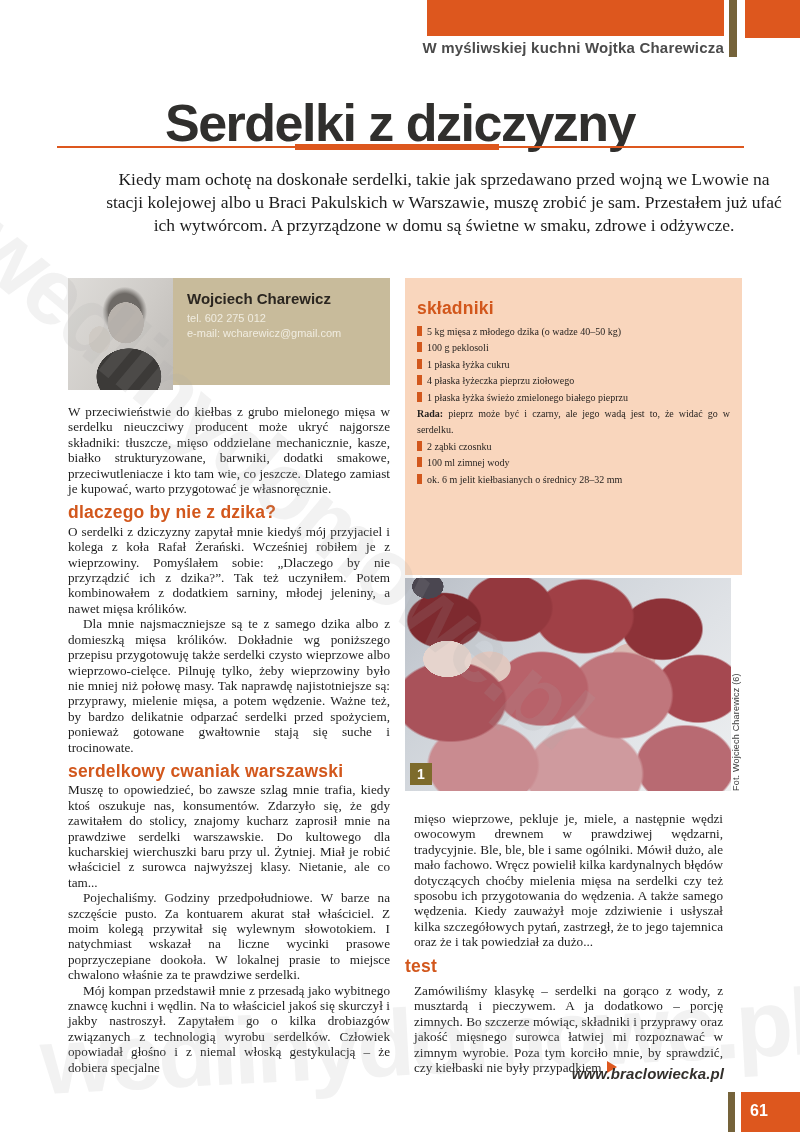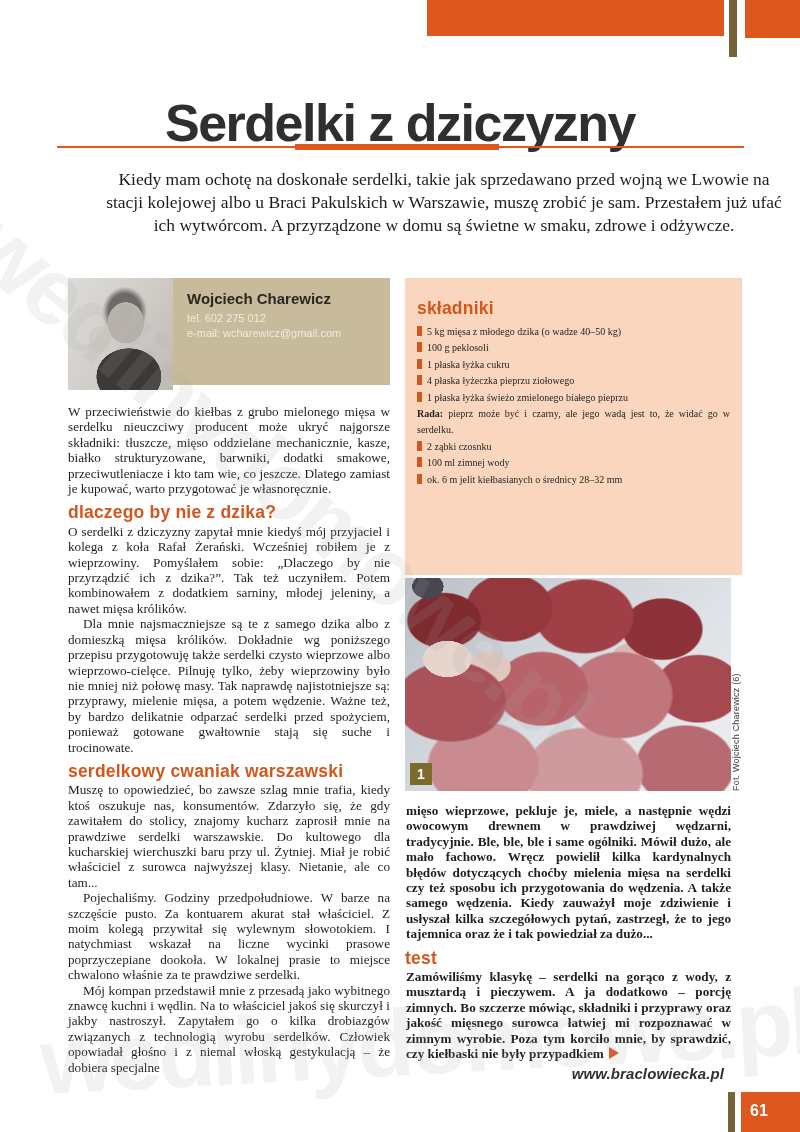--- a/index.html
+++ b/index.html
@@ -72,21 +72,21 @@
      radial-gradient(95px 75px at 55% 92%, #cf9a9e 0 60%, transparent 63%),
      radial-gradient(80px 65px at 86% 88%, #b86a72 0 60%, transparent 63%),
      linear-gradient(135deg,#b9bec6 0%,#ced3d9 30%,#dfe2e6 65%,#eef0f1 100%);}
   .photo-badge{position:absolute;left:5px;bottom:6px;width:22px;height:22px;background:#7d6b2c;
                color:#fff;font-size:14px;font-weight:bold;text-align:center;line-height:22px;}
   .photo-credit{position:absolute;left:731px;top:578px;height:213px;
       writing-mode:vertical-rl;transform:rotate(180deg);
       font-size:9px;color:#3c3c3c;text-align:left;letter-spacing:.2px;}
   
   .col-right{position:absolute;left:405px;top:802px;width:327px;}
-  .col-right p{margin:1px;font-weight:bold;}
+  .col-right p{margin:9px;}
   .arrow{display:inline-block;width:0;height:0;border-left:10px solid #dd571e;
          border-top:6px solid transparent;border-bottom:6px solid transparent;
          margin-left:5px;vertical-align:-1px;}
   
   .footer-site{position:absolute;right:76px;top:1065px;font-size:15px;font-weight:bold;
                font-style:italic;color:#33302c;letter-spacing:.1px;}
   .footer-olive{position:absolute;left:728px;top:1092px;width:7px;height:40px;background:#75633a;}
   .footer-pagebox{position:absolute;left:741px;top:1092px;width:59px;height:40px;background:#dd571e;}
   .footer-pagenum{color:#fff;font-size:16px;font-weight:bold;line-height:38px;padding-left:9px;}
   
@@ -99,20 +99,21 @@
 <body>
 
 <div class="page">
 
   <div class="wm wm1">wedlinydomowe.pl</div>
   <div class="wm wm2">wedlinydomowe.pl</div>
 
   <div class="bar-orange-main"></div>
   <div class="bar-olive-top"></div>
   <div class="bar-orange-right"></div>
+  <div class="kicker">W myśliwskiej kuchni Wojtka Charewicza</div>
   <h1 class="title">Serdelki z dziczyzny</h1>
   <div class="title-rule">
     <div class="thin tr-a"></div>
     <div class="thick tr-b"></div>
     <div class="thin tr-c"></div>
   </div>
 
   <div class="lead">Kiedy mam ochotę na doskonałe serdelki, takie jak sprzedawano przed wojną we Lwowie na stacji kolejowej albo u Braci Pakulskich w Warszawie, muszę zrobić je sam. Przestałem już ufać ich wytwórcom. A przyrządzone w domu są świetne w smaku, zdrowe i odżywcze.</div>
 
   <div class="author">

